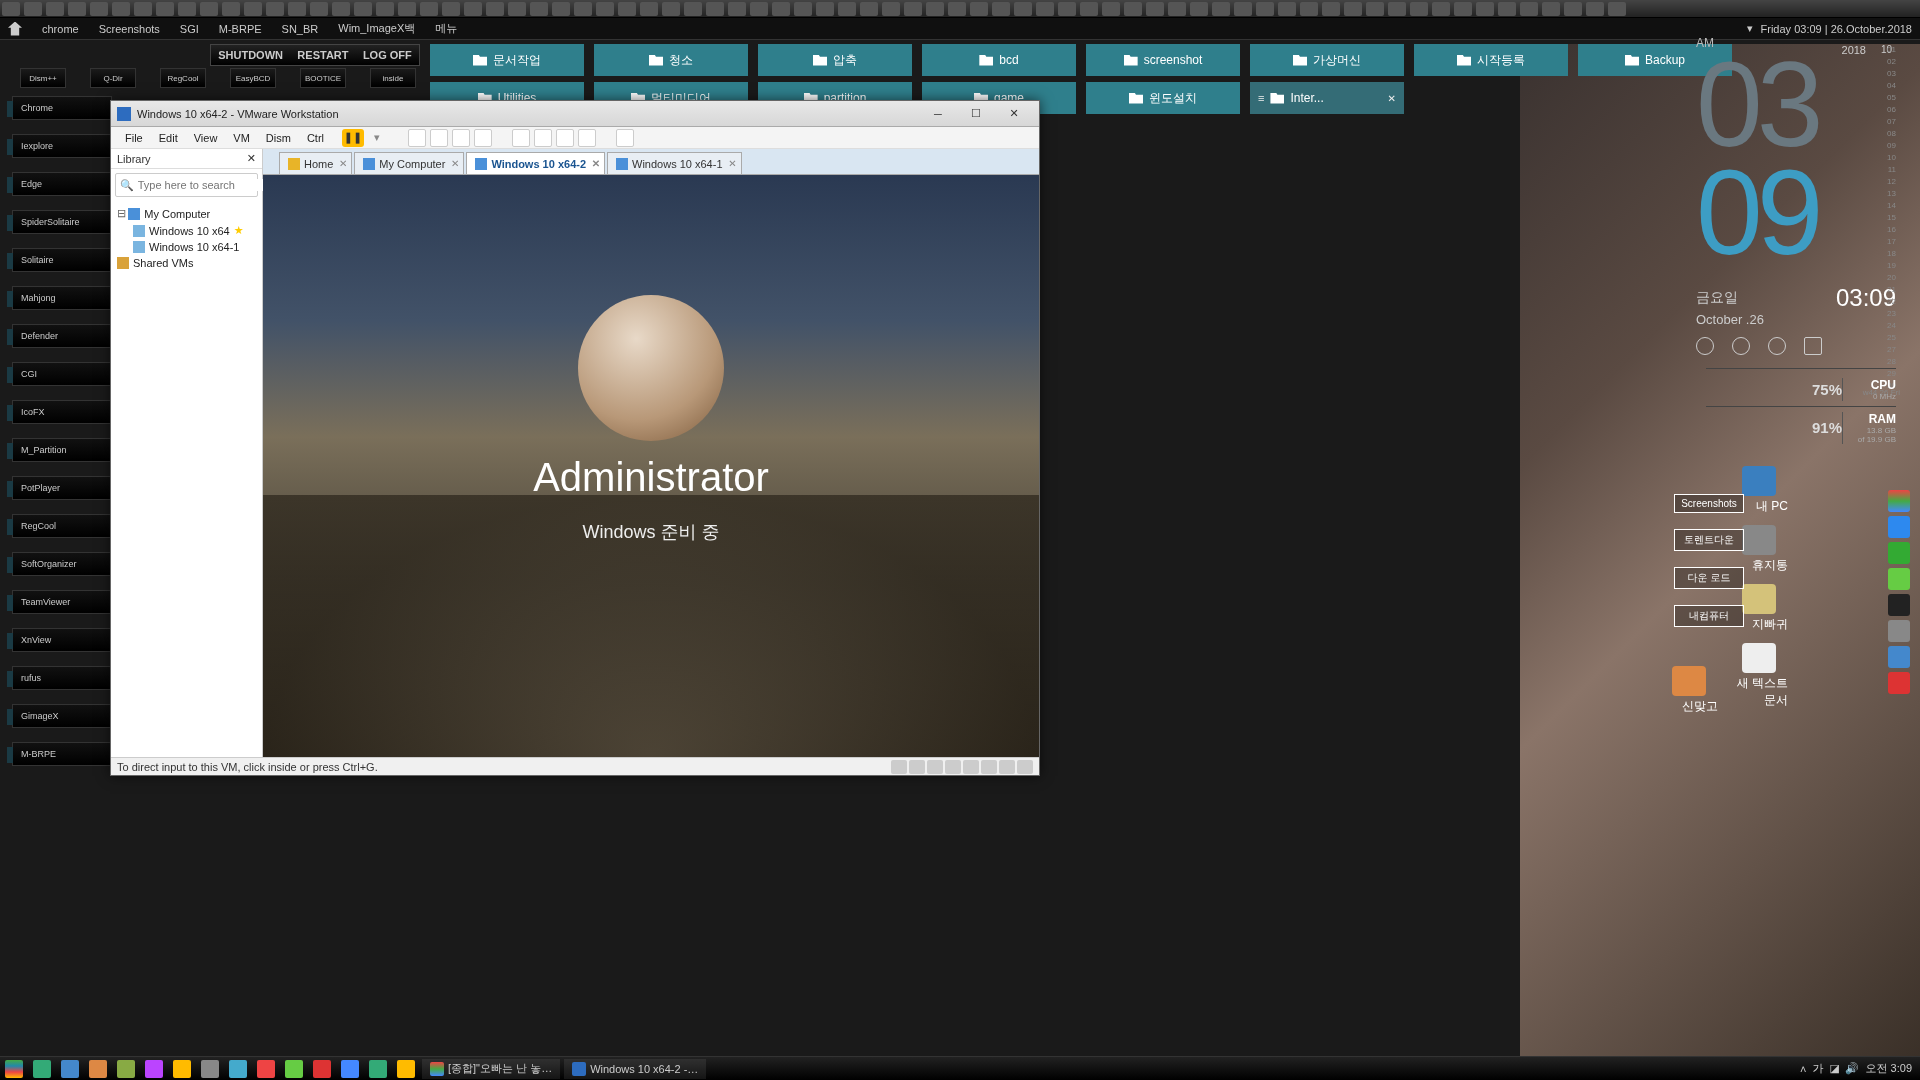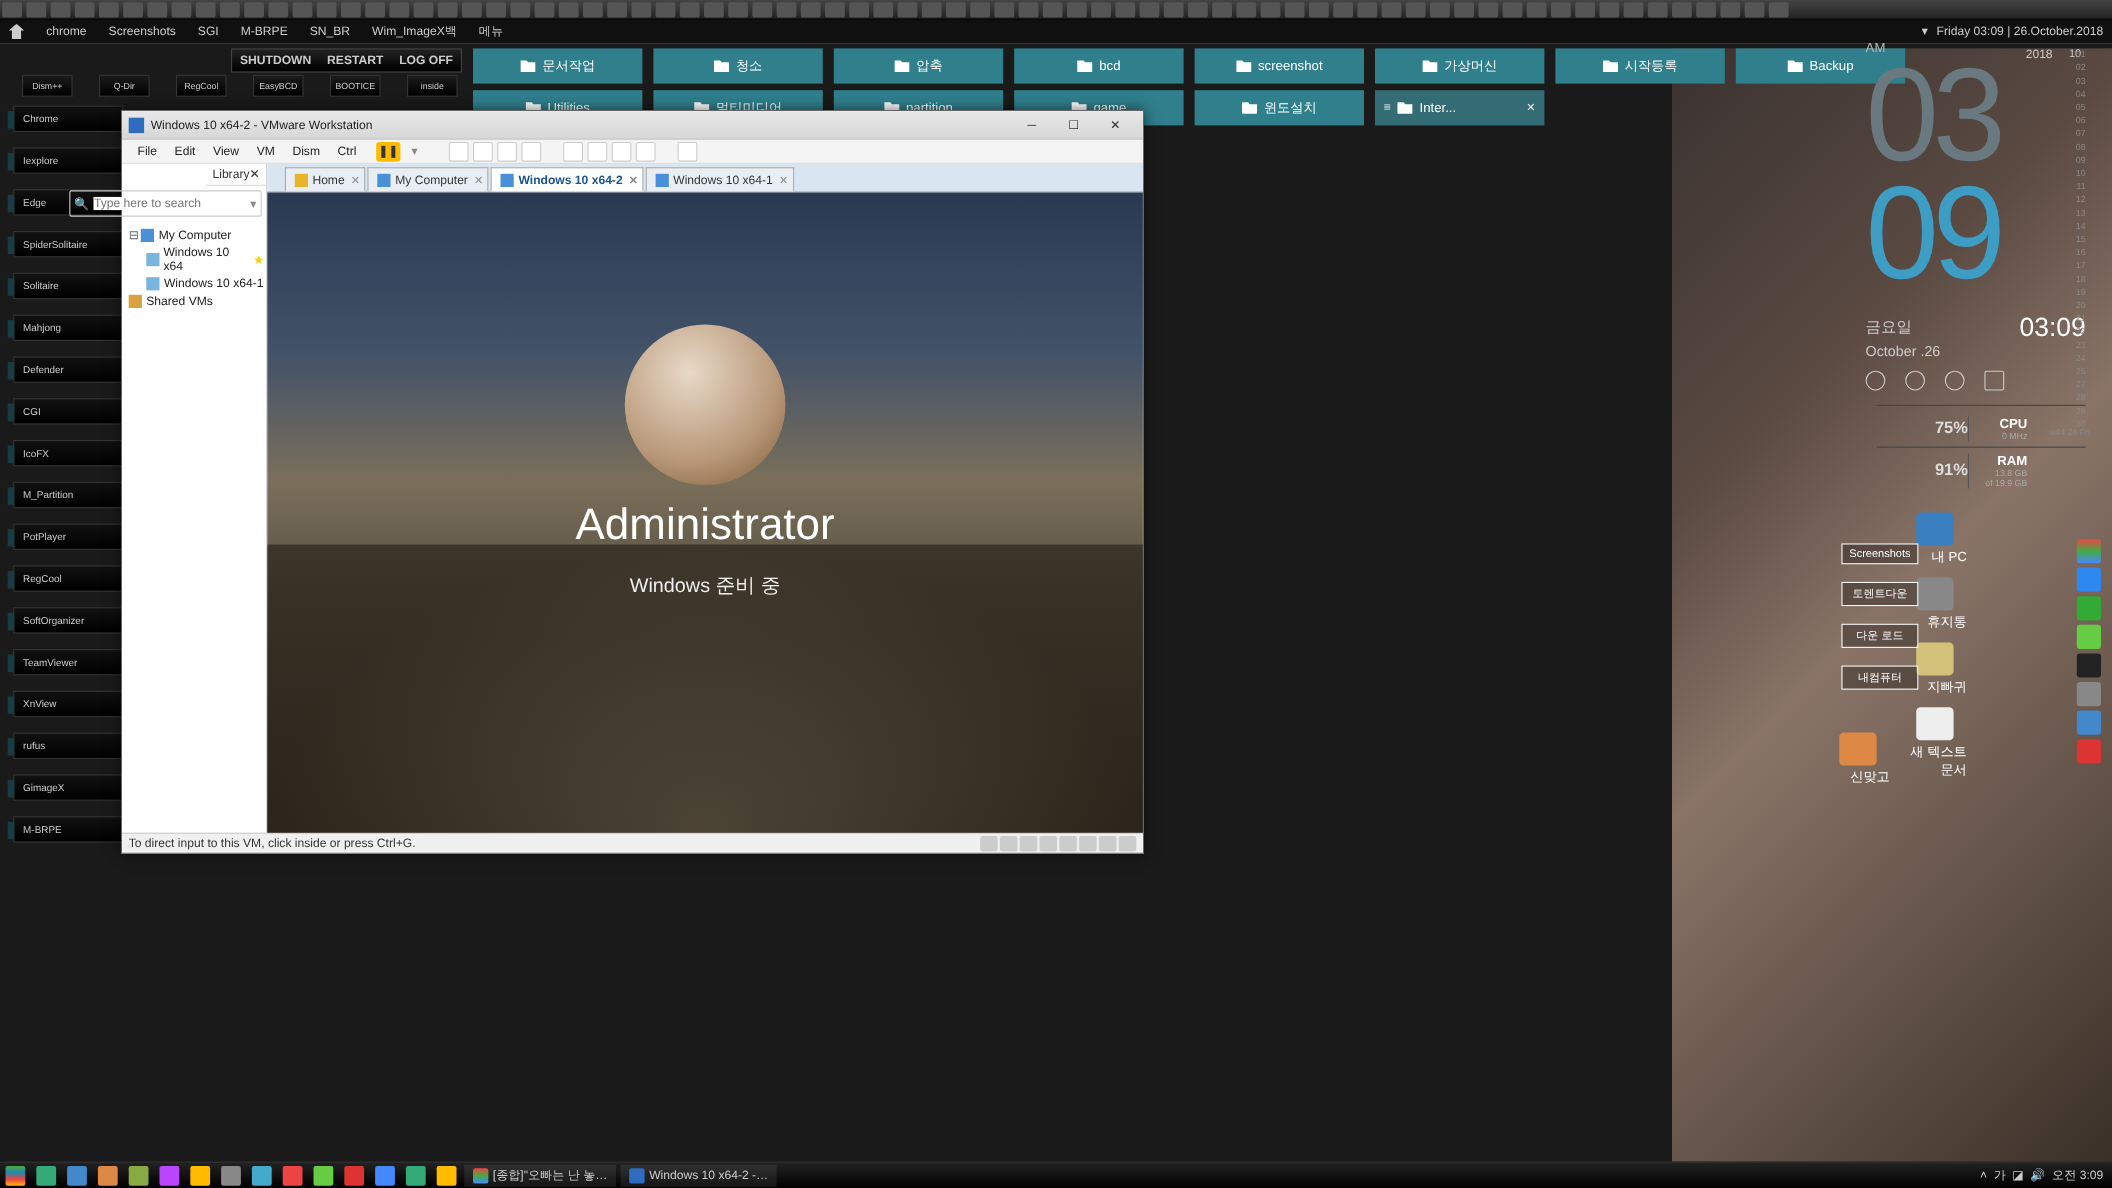--- a/index.html
+++ b/index.html
@@ -36,21 +36,21 @@
 #vm{position:absolute;top:100px;left:110px;width:930px;height:676px;background:#fff;border:1px solid #666;box-shadow:0 0 12px rgba(0,0,0,.6);display:flex;flex-direction:column;}
 #vm-title{height:26px;background:linear-gradient(#e8e8e8,#d7d7d7);display:flex;align-items:center;padding:0 6px;color:#222;border-bottom:1px solid #aaa;}
 #vm-title .ico{width:14px;height:14px;background:#2d6cbf;margin-right:6px;}
 #vm-title .wbtns{margin-left:auto;display:flex;}
 #vm-title .wb{width:38px;height:20px;display:flex;align-items:center;justify-content:center;color:#333;cursor:pointer;}
 #vm-menu{height:22px;display:flex;align-items:center;padding:0 6px;color:#222;border-bottom:1px solid #ddd;background:#f4f4f4;}
 #vm-menu span{padding:0 8px;cursor:pointer;}
 #vm-menu .play{margin-left:10px;width:22px;height:18px;background:#fb0;border-radius:3px;display:flex;align-items:center;justify-content:center;color:#333;}
 #vm-menu .tb{width:18px;height:18px;margin-left:4px;border:1px solid #ccc;background:#fff;border-radius:2px;}
 #vm-body{flex:1;display:flex;min-height:0;}
-#vm-lib{width:132px;border-right:1px solid #ccc;background:#fff;display:flex;flex-direction:column;align-items:flex-end;}
+#vm-lib{width:152px;border-right:1px solid #ccc;background:#fff;display:flex;flex-direction:column;}
 #vm-lib-h{height:20px;display:flex;align-items:center;justify-content:space-between;padding:0 6px;color:#333;border-bottom:1px solid #ddd;}
 #vm-search{height:24px;margin:4px;border:1px solid #ccc;border-radius:2px;display:flex;align-items:center;padding:0 4px;}
 #vm-search .mg{color:#888;margin-right:4px;}
 #vm-search input{border:none;outline:none;flex:1;font-size:11px;color:#666;}
 #vm-tree{padding:4px 2px;color:#222;}
 #vm-tree .node{padding:2px 0 2px 16px;display:flex;align-items:center;}
 #vm-tree .node.d0{padding-left:4px;} #vm-tree .node.d1{padding-left:20px;}
 #vm-tree .ic{width:12px;height:12px;background:#4a90d9;margin-right:4px;}
 #vm-tree .star{color:#fc0;margin-left:4px;}
 #vm-right{flex:1;display:flex;flex-direction:column;min-width:0;}
@@ -77,21 +77,21 @@
 #clock .big2{font-size:120px;font-weight:200;line-height:.9;color:#3d9dc4;letter-spacing:-6px;}
 #clock .marks{position:absolute;top:8px;right:0;font-size:8px;color:#888;line-height:12px;text-align:right;}
 #clock .dayrow{margin-top:18px;display:flex;justify-content:space-between;align-items:center;}
 #clock .dayrow .t{font-size:24px;font-weight:500;color:#fff;}
 #clock .date2{font-size:13px;color:#ccc;}
 #clock .icorow{margin-top:10px;display:flex;gap:18px;}
 #clock .icorow span{width:18px;height:18px;border:1px solid #ccc;border-radius:50%;}
 #clock .rule{position:absolute;top:352px;right:-4px;font-size:8px;color:#888;}
 
 #gauges{position:absolute;top:368px;right:24px;width:190px;color:#ddd;}
-#gauges .g{height:38px;border-top:1px solid #444;display:flex;align-items:center;justify-content:center;padding-top:4px;}
+#gauges .g{height:38px;border-top:1px solid #444;display:flex;align-items:center;justify-content:flex-end;padding-top:4px;}
 #gauges .pct{font-size:15px;font-weight:bold;}
 #gauges .lbl{font-size:12px;color:#fff;font-weight:bold;}
 #gauges .sub{font-size:8px;color:#aaa;display:block;}
 #gauges .txt{text-align:right;border-left:1px solid #555;padding-left:8px;width:54px;}
 
 #dicons{position:absolute;top:466px;right:100px;width:90px;}
 #dicons .di{width:58px;text-align:right;color:#fff;font-size:12px;margin-bottom:10px;}
 #dicons .di .ic2{width:34px;height:30px;margin:0 auto 2px;background:#3a7fbf;border-radius:4px;}
 #dicons2{position:absolute;top:494px;right:176px;width:70px;}
 #dicons2 .lab{border:1px solid #fff;color:#fff;font-size:10px;padding:3px 6px;margin-bottom:16px;text-align:center;background:rgba(0,0,0,.3);cursor:pointer;}

